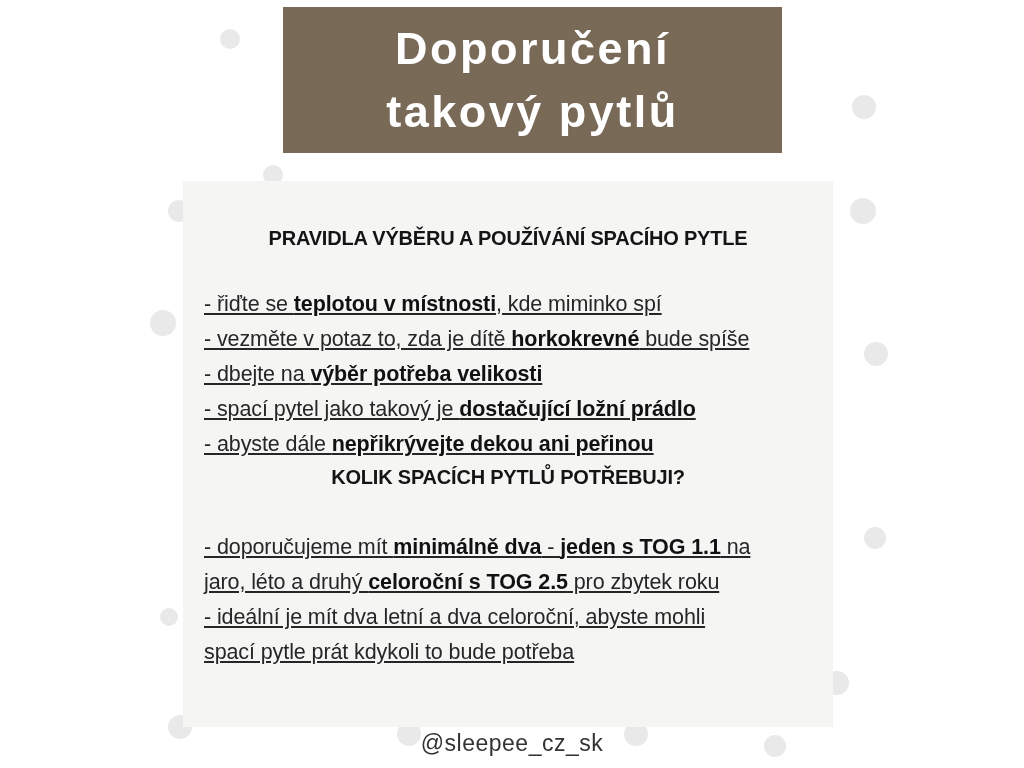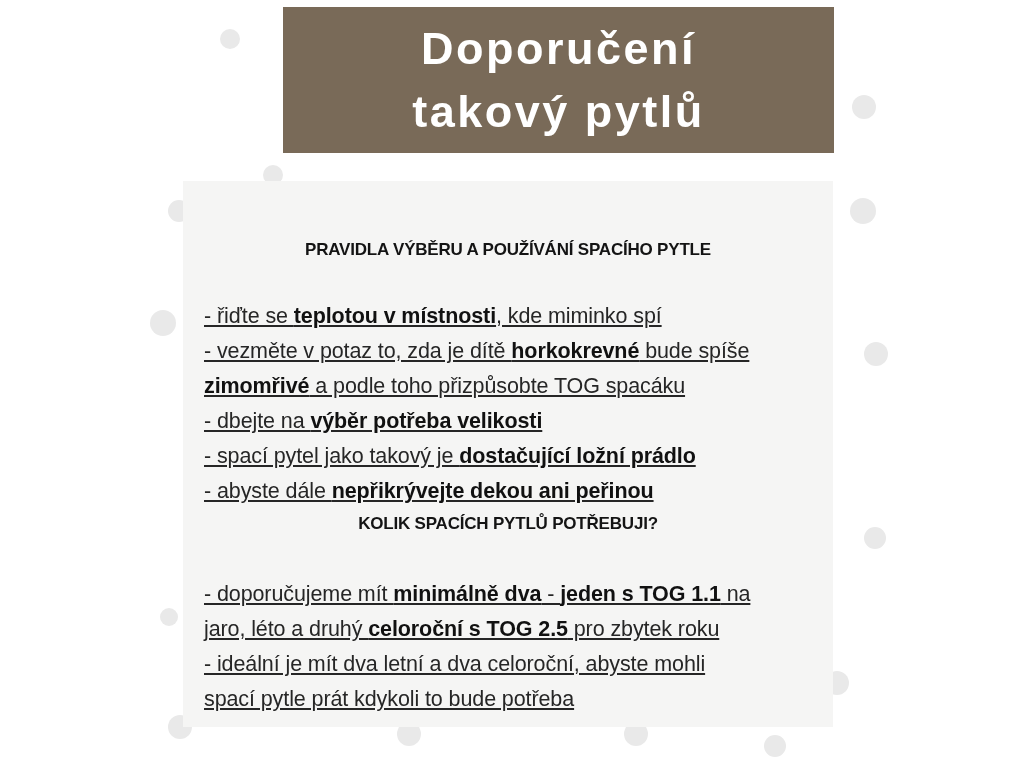--- a/index.html
+++ b/index.html
@@ -3,34 +3,34 @@
 <meta charset="utf-8">
 <style>
   html,body{margin:0;padding:0;background:#ffffff;}
   .page{
     position:relative;width:1024px;height:768px;overflow:hidden;
     background:#ffffff;font-family:"Liberation Sans",sans-serif;
   }
   .dots-layer{position:absolute;inset:0;z-index:1;}
   .dot{position:absolute;border-radius:50%;background:var(--dot-color,#e9e9e9);}
   .banner{
-    position:absolute;z-index:2;left:283px;top:7px;width:551px;height:146px;
+    position:absolute;z-index:2;left:283px;top:7px;width:499px;height:146px;
     background:var(--banner-bg,#796a58);
     display:flex;flex-direction:column;align-items:center;justify-content:center;
     color:var(--banner-fg,#ffffff);
     font-weight:700;font-size:45px;line-height:63px;letter-spacing:2.5px;
     text-align:center;
   }
   .card{
     position:absolute;z-index:2;left:183px;top:181px;width:650px;height:546px;
     box-sizing:border-box;padding:44px 21px 0;
     background:var(--card-bg,#f5f5f4);color:#222222;
   }
   .sec-heading{
-    margin:12px;font-size:17px;line-height:26px;font-weight:700;
+    margin:0;font-size:20px;line-height:26px;font-weight:700;
     letter-spacing:-0.2px;text-align:center;color:#141414;white-space:nowrap;
   }
   .body-lines{
     font-size:21.5px;line-height:35px;letter-spacing:-0.1px;
     white-space:nowrap;color:#262626;text-decoration:underline;
   }
   .body-1{margin-top:36px;}
   .sec-heading-2{margin-top:2px;}
   .body-2{margin-top:40px;}
   .body-lines .b{font-weight:700;color:#111111;}
@@ -65,28 +65,28 @@
   <header class="banner">
     <div class="banner-line">Doporučení</div>
     <div class="banner-line">takový pytlů</div>
   </header>
 
   <section class="card">
     <h2 class="sec-heading">PRAVIDLA VÝBĚRU A POUŽÍVÁNÍ SPACÍHO PYTLE</h2>
     <div class="body-lines body-1">
         <div class="text-line"><span>- řiďte se </span><span class="b">teplotou v místnosti</span><span>, kde miminko spí</span></div>
         <div class="text-line"><span>- vezměte v potaz to, zda je dítě </span><span class="b">horkokrevné</span><span> bude spíše</span></div>
-        <div class="text-line"><span class="b">zimomřivé</span><span> a podle toho přizpůsobte TOG spacáku</span></div>
         <div class="text-line"><span>- dbejte na </span><span class="b">výběr potřeba velikosti</span></div>
         <div class="text-line"><span>- spací pytel jako takový je </span><span class="b">dostačující ložní prádlo</span></div>
         <div class="text-line"><span>- abyste dále </span><span class="b">nepřikrývejte dekou ani peřinou</span></div>
       </div>
     <h2 class="sec-heading sec-heading-2">KOLIK SPACÍCH PYTLŮ POTŘEBUJI?</h2>
     <div class="body-lines body-2">
         <div class="text-line"><span>- doporučujeme mít </span><span class="b">minimálně dva</span><span> - </span><span class="b">jeden s TOG 1.1</span><span> na</span></div>
         <div class="text-line"><span>jaro, léto a druhý </span><span class="b">celoroční s TOG 2.5</span><span> pro zbytek roku</span></div>
         <div class="text-line"><span>- ideální je mít dva letní a dva celoroční, abyste mohli</span></div>
         <div class="text-line"><span>spací pytle prát kdykoli to bude potřeba</span></div>
       </div>
   </section>
 
+  <div class="footer">@sleepee_cz_sk</div>
 
 </div>
 
 </body></html>

